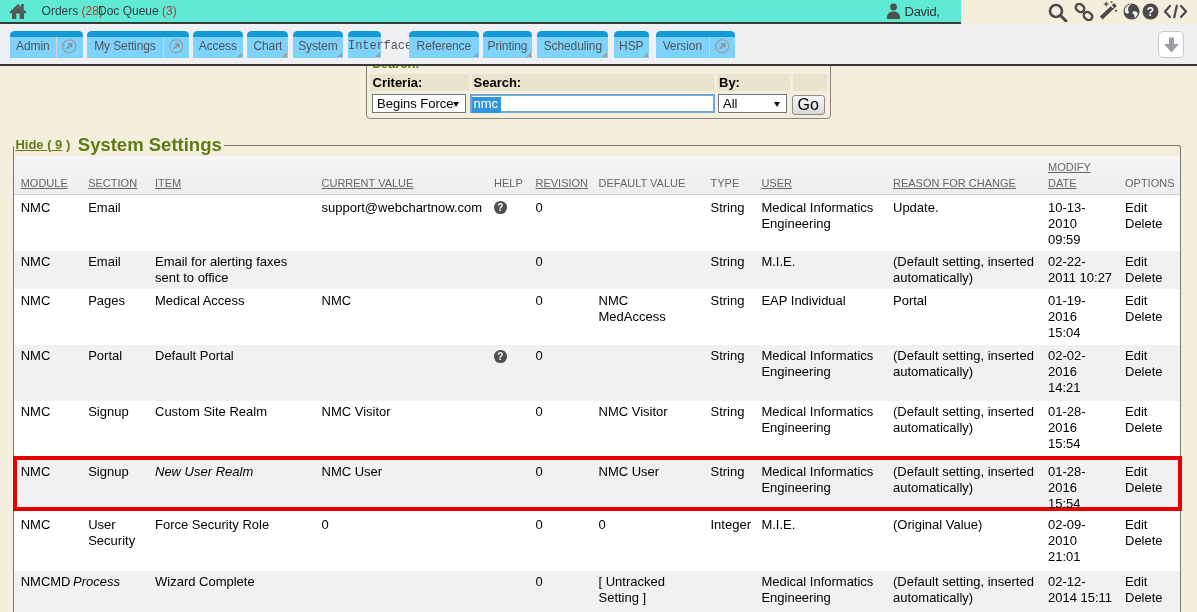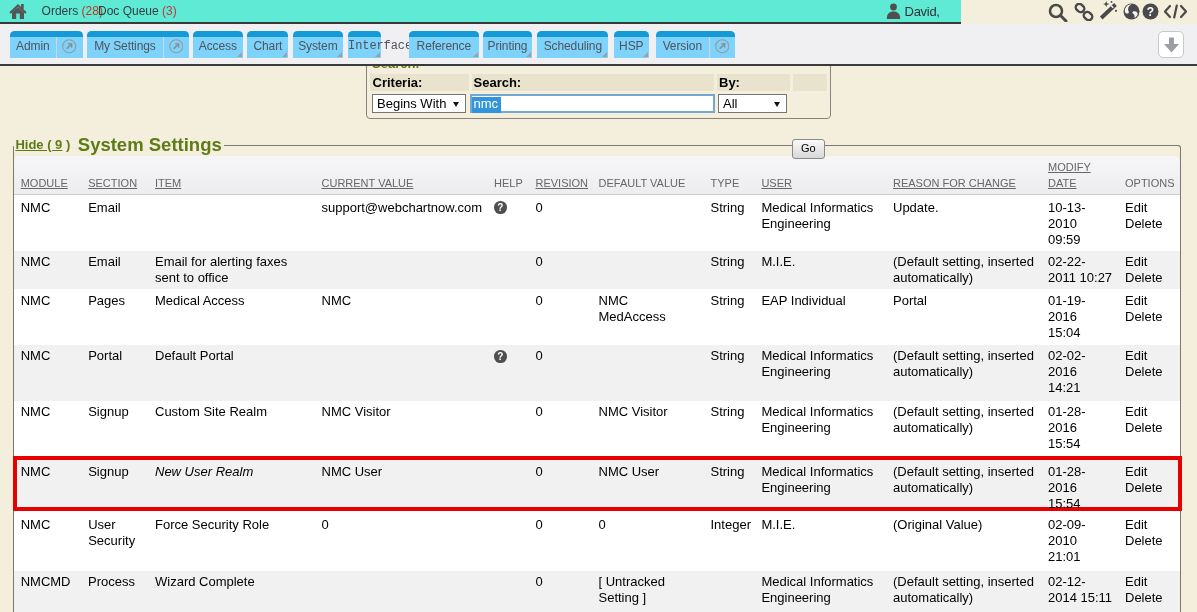--- a/index.html
+++ b/index.html
@@ -72,31 +72,31 @@
       <div class="abs" style="left:1px;top:0px;font-size:13px;font-weight:bold;color:#5d7b16;line-height:16px;">Search:</div>
     </div>
 <div class="abs" style="left:369.5px;top:73.5px;width:99px;height:17px;background:#e9e3cd;z-index:2;"></div>
 <div class="abs" style="left:372.5px;top:74.5px;font-size:13px;font-weight:bold;color:#000;line-height:16px;z-index:3;">Criteria:</div>
 <div class="abs" style="left:471.5px;top:73.5px;width:242px;height:17px;background:#e9e3cd;z-index:2;"></div>
 <div class="abs" style="left:473.5px;top:74.5px;font-size:13px;font-weight:bold;color:#000;line-height:16px;z-index:3;">Search:</div>
 <div class="abs" style="left:716.5px;top:73.5px;width:73px;height:17px;background:#e9e3cd;z-index:2;"></div>
 <div class="abs" style="left:719px;top:74.5px;font-size:13px;font-weight:bold;color:#000;line-height:16px;z-index:3;">By:</div>
 <div class="abs" style="left:792.5px;top:73.5px;width:34.5px;height:17px;background:#e9e3cd;z-index:2;"></div>
 <div class="selbox" style="left:372px;top:94px;width:93.5px;z-index:3;">
-      <span class="t">Begins With</span>
+      <span class="t">Begins Force</span>
       <span class="selarrow" style="right:6px;top:7px;"></span>
     </div>
 <div class="abs" style="left:470px;top:94px;width:245px;height:19px;background:#fff;border:2px solid #73a8d0;box-sizing:border-box;z-index:3;"></div>
 <div class="abs" style="left:471.8px;top:96.5px;width:29.5px;height:16.5px;background:#3194dc;z-index:4;"></div>
 <div class="abs" style="left:473.5px;top:95.5px;font-size:13px;line-height:16px;color:#fff;z-index:5;">nmc</div>
 <div class="selbox" style="left:718px;top:94px;width:68.5px;z-index:3;">
       <span class="t">All</span>
       <span class="selarrow" style="right:6px;top:7px;"></span>
     </div>
-<div class="abs" style="left:792px;top:95px;width:32.5px;height:19.5px;background:linear-gradient(#f9f9f9,#d8d8d8);border:1px solid #8a8a8a;border-radius:3px;box-sizing:border-box;z-index:3;text-align:center;font-size:11px;line-height:17px;color:#000;margin-top:44px;">Go</div>
+<div class="abs" style="left:792px;top:95px;width:32.5px;height:19.5px;background:linear-gradient(#f9f9f9,#d8d8d8);border:1px solid #8a8a8a;border-radius:3px;box-sizing:border-box;z-index:3;text-align:center;font-size:16px;line-height:17px;color:#000;">Go</div>
 <div id="tabrow">
 <div class="tab" style="left:9.5px;width:73.2px;">
         <div class="lbl" style="width:46.7px;">Admin</div>
         <div class="sep" style="left:46.7px;"></div>
         <svg class="abs" style="left:52.7px;top:2.5px" width="14.5" height="14.5" viewBox="0 0 16 16">
 <circle cx="8" cy="8" r="7.2" fill="none" stroke="#9a9a9a" stroke-width="1.3"></circle>
 <line x1="5.2" y1="10.8" x2="10.2" y2="5.8" stroke="#8a8a8a" stroke-width="1.6"></line>
 <path d="M6.6 5.4 L10.6 5.4 L10.6 9.4" fill="none" stroke="#8a8a8a" stroke-width="1.6"></path>
 </svg>
       </div>
@@ -245,20 +245,20 @@
 <div class="cell" style="left:155px;top:517px;">Force Security Role</div>
 <div class="cell" style="left:321.5px;top:517px;">0</div>
 <div class="cell" style="left:535.5px;top:517px;">0</div>
 <div class="cell" style="left:598.5px;top:517px;">0</div>
 <div class="cell" style="left:710.5px;top:517px;">Integer</div>
 <div class="cell" style="left:761.4px;top:517px;">M.I.E.</div>
 <div class="cell" style="left:893px;top:517px;">(Original Value)</div>
 <div class="cell" style="left:1048px;top:517px;">02-09-<br>2010<br>21:01</div>
 <div class="cell" style="left:1125px;top:517px;">Edit<br>Delete</div>
 <div class="cell" style="left:20.7px;top:574.3px;">NMCMD</div>
-<div class="cell" style="left:88px;top:574.3px;">Process</div>
+<div class="cell" style="left:73px;top:574.3px;font-style:italic;">Process</div>
 <div class="cell" style="left:155px;top:574.3px;">Wizard Complete</div>
 <div class="cell" style="left:535.5px;top:574.3px;">0</div>
 <div class="cell" style="left:598.5px;top:574.3px;">[ Untracked<br>Setting ]</div>
 <div class="cell" style="left:761.4px;top:574.3px;">Medical Informatics<br>Engineering</div>
 <div class="cell" style="left:893px;top:574.3px;">(Default setting, inserted<br>automatically)</div>
 <div class="cell" style="left:1048px;top:574.3px;">02-12-<br>2014 15:11</div>
 <div class="cell" style="left:1125px;top:574.3px;">Edit<br>Delete</div>
 </div>
 </body></html>

